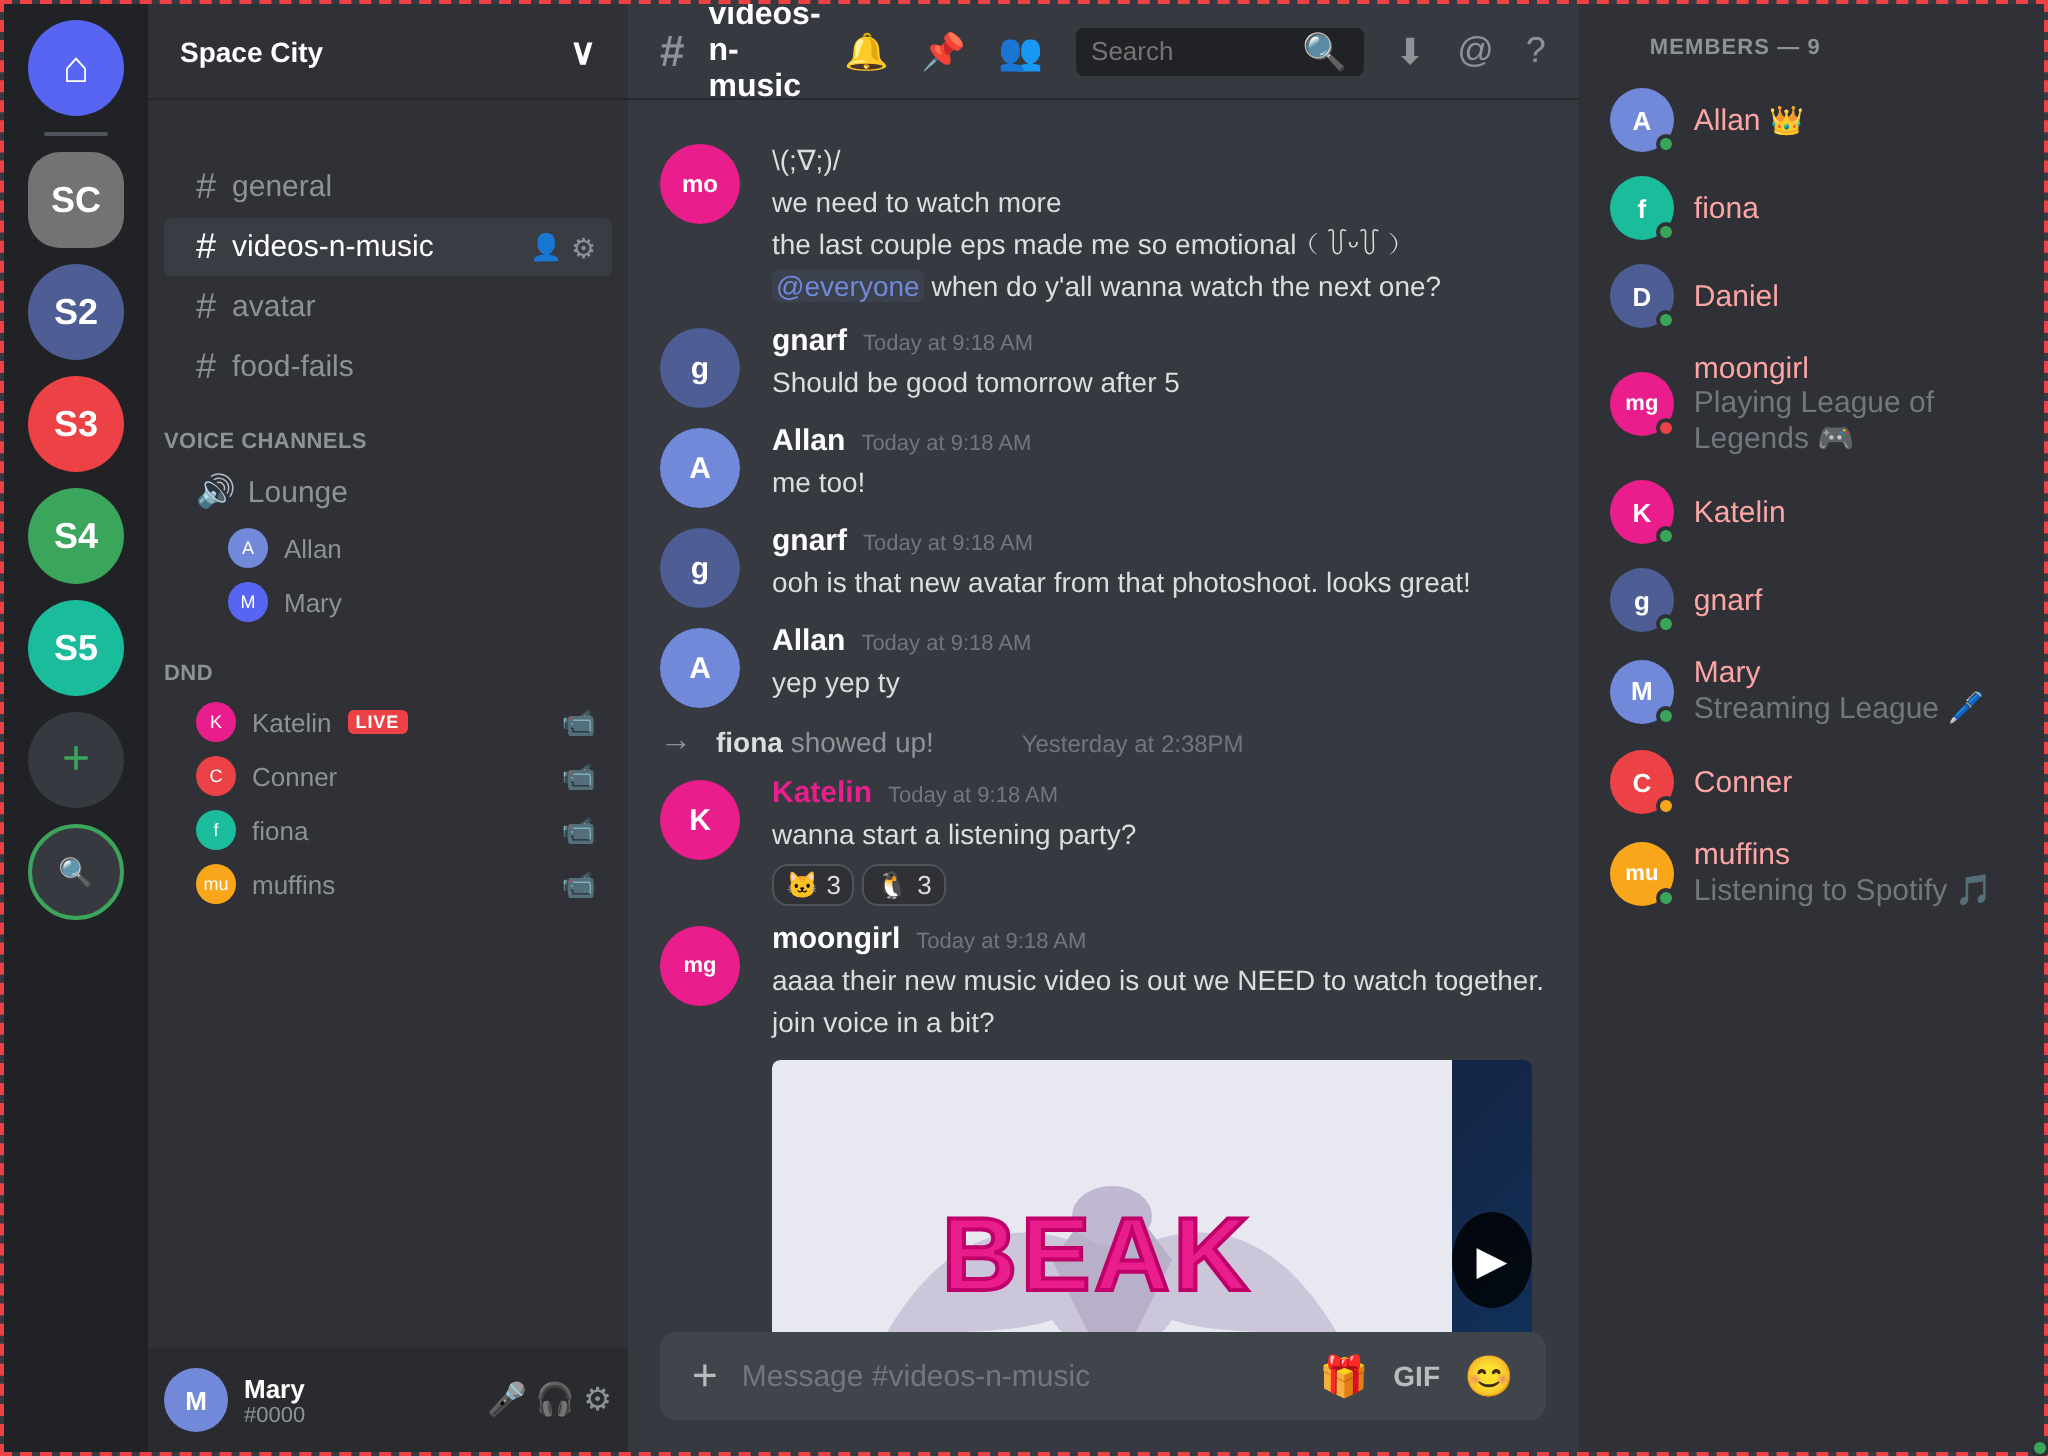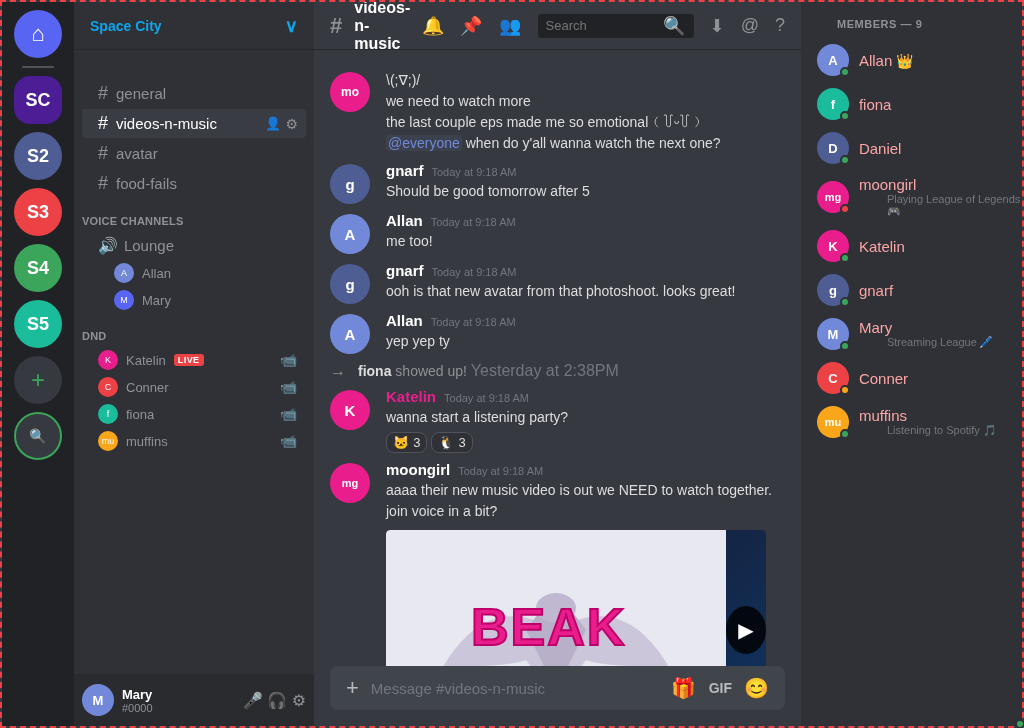--- a/index.html
+++ b/index.html
@@ -22,21 +22,21 @@
       background: #5865f2;
       display: flex; align-items: center; justify-content: center;
       cursor: pointer;
       color: white;
       font-weight: bold;
       font-size: 18px;
       transition: border-radius 0.2s;
     }
     .server-icon.active { border-radius: 16px; }
     .server-icon.home { background: #5865f2; font-size: 22px; }
-    .server-icon.purple { background: #4c1d95; border-radius: 16px; }
+    .server-icon.purple { background: #737373; border-radius: 16px; }
     .server-icon.blue { background: #4e5d94; }
     .server-divider { width: 32px; height: 2px; background: #4f545c; border-radius: 1px; }
     .server-add { width: 48px; height: 48px; border-radius: 50%; background: #36393f; display: flex; align-items: center; justify-content: center; cursor: pointer; color: #3ba55c; font-size: 24px; }
 
     
     .channel-sidebar {
       width: 240px;
       background: #2f3136;
       display: flex;
       flex-direction: column;
@@ -44,21 +44,21 @@
     }
     .server-header {
       padding: 0 16px;
       height: 48px;
       display: flex;
       align-items: center;
       justify-content: space-between;
       border-bottom: 1px solid #26282d;
       cursor: pointer;
       font-weight: 600;
-      color: #0ea5e9;
+      color: #ffffff;
     }
     .channel-list {
       flex: 1;
       overflow-y: auto;
       padding: 8px 0;
     }
     .channel-section-header {
       padding: 16px 8px 4px 8px;
       font-size: 11px;
       font-weight: 700;
@@ -165,21 +165,21 @@
     .chat-header-hash { color: #8e9297; font-size: 22px; font-weight: 700; }
     .chat-header-name { font-weight: 600; color: #fff; font-size: 16px; }
     .chat-header-icons { margin-left: auto; display: flex; gap: 16px; color: #8e9297; font-size: 18px; align-items: center; }
     .search-box {
       display: flex;
       align-items: center;
       background: #202225;
       border-radius: 4px;
       padding: 0 8px;
       gap: 8px;
-      width: 156px;
+      width: 144px;
       height: 24px;
     }
     .search-box input {
       background: none;
       border: none;
       outline: none;
       color: #8e9297;
       font-size: 13px;
       width: 100%;
     }
@@ -316,21 +316,21 @@
       border-radius: 50%;
       flex-shrink: 0;
       display: flex; align-items: center; justify-content: center;
       font-size: 13px;
       font-weight: bold;
       color: white;
       position: relative;
     }
     .member-name { font-size: 15px; color: #8e9297; }
     .member-name.white { color: #fca5a5; }
-    .member-status { font-size: 11px; color: #72767d; margin-left: 28px; }
+    .member-status { font-size: 15px; color: #72767d; }
     .crown { font-size: 14px; }
     .online-dot {
       width: 10px; height: 10px;
       border-radius: 50%;
       background: #3ba55c;
       position: absolute;
       bottom: -1px; right: -1px;
       border: 2px solid #2f3136;
     }
     .dnd-dot {
@@ -548,21 +548,21 @@
           <div class="msg-header">
             <span class="msg-username">Allan</span>
             <span class="msg-time">Today at 9:18 AM</span>
           </div>
           <div class="msg-text">yep yep ty</div>
         </div>
       </div>
 
       <div class="system-message">
         <span class="system-icon">→</span>
-        <span><strong style="color:#dcddde;">fiona</strong> showed up! <span style="color:#72767d; font-size:16px;">Yesterday at 2:38PM</span></span>
+        <span><strong style="color:#dcddde;">fiona</strong> showed up! <span style="color:#72767d; font-size:12px;margin-left:40px;">Yesterday at 2:38PM</span></span>
       </div>
 
       <div class="message-group">
         <div class="msg-avatar" style="background:#e91e8c">K</div>
         <div class="msg-content">
           <div class="msg-header">
             <span class="msg-username pink">Katelin</span>
             <span class="msg-time">Today at 9:18 AM</span>
           </div>
           <div class="msg-text">wanna start a listening party?</div>

